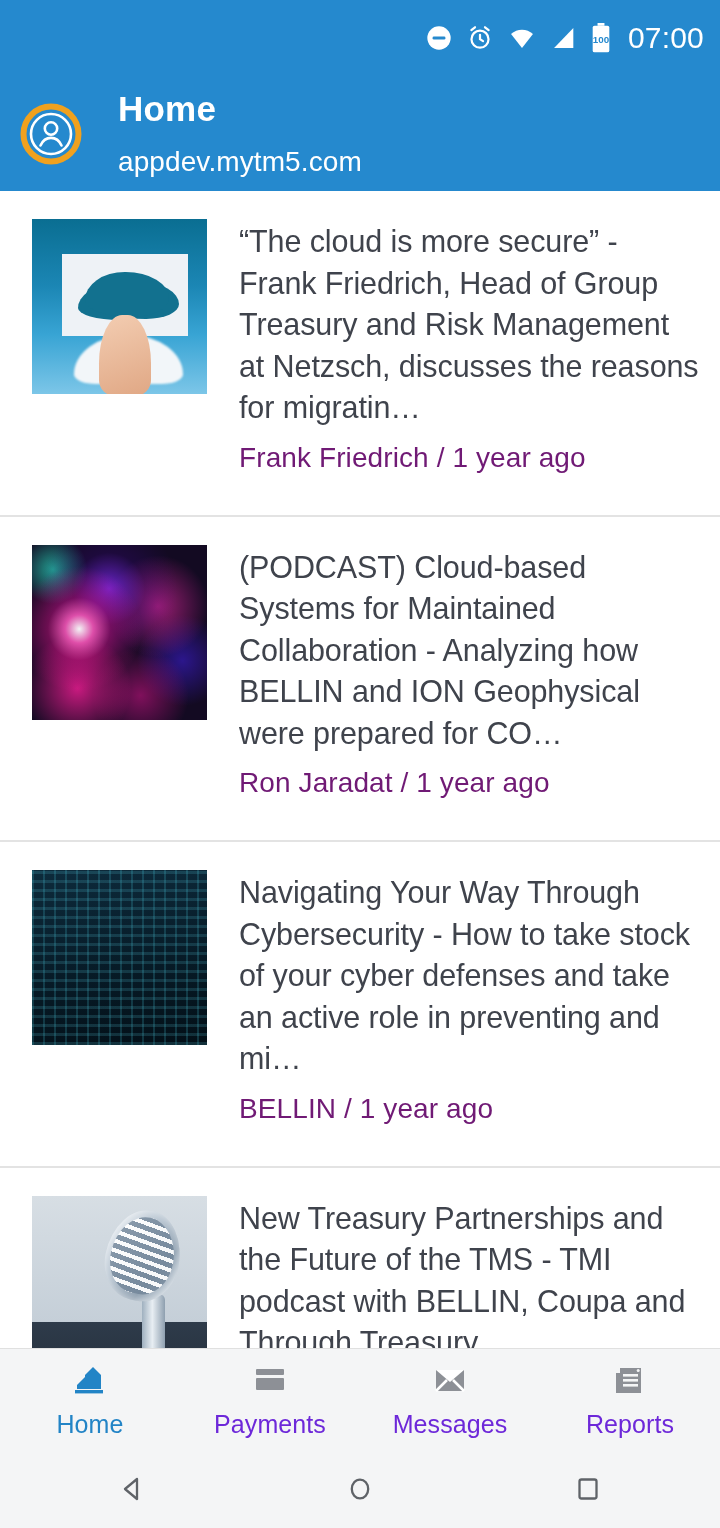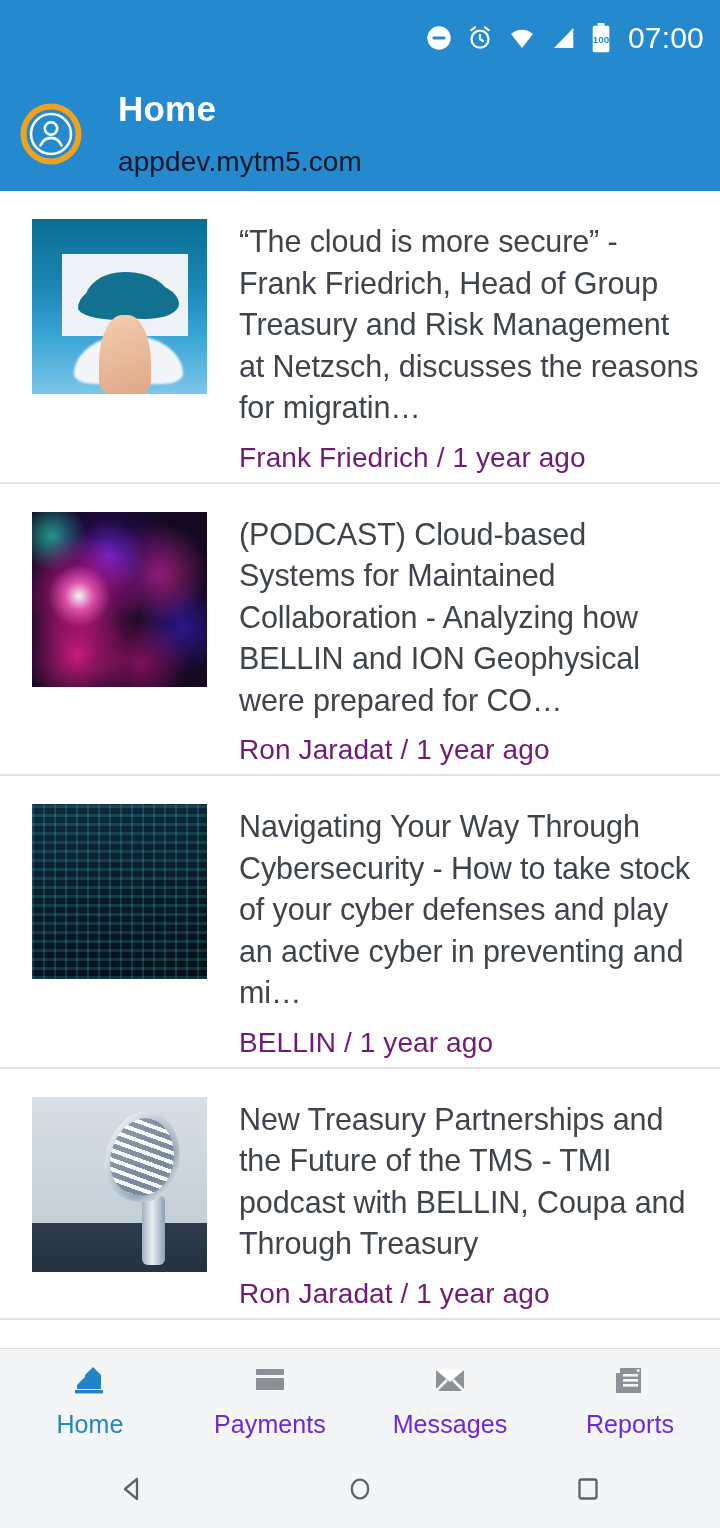--- a/index.html
+++ b/index.html
@@ -28,28 +28,28 @@
     background:#2589ce; height:115px;
     display:flex; align-items:center; padding:0 0 0 20px;
   }
   .avatar { width:62px; height:62px; flex:0 0 62px; position:relative; }
   .titleblock { margin-left:36px; display:flex; flex-direction:column; justify-content:center; }
   .title-main {
     color:#ffffff; font-size:35px; font-weight:bold; line-height:42px;
     letter-spacing:0.2px;
   }
   .title-sub {
-    color:#0f172a; font-size:28px; font-weight:normal; line-height:36px;
+    color:#ffffff; font-size:28px; font-weight:normal; line-height:36px;
     letter-spacing:0.1px; margin-top:14px;
   }
 
   
   .feed { position:absolute; top:191px; left:0; right:0; bottom:180px; overflow:hidden; background:#fff; }
   .card {
-    display:flex; padding:28px 20px 6px 32px;
+    display:flex; padding:28px 20px 39px 32px;
     border-bottom:2px solid #e3e3e3;
     background:#fff;
   }
   .card-thumb {
     width:175px; height:175px; flex:0 0 175px;
     position:relative; overflow:hidden; background:#dfe3e6;
   }
   .card-body { margin-left:32px; flex:1 1 auto; min-width:0; padding-top:2px; }
   .card-title {
     color:#3f434c; font-size:30.5px; line-height:41.5px;
@@ -219,21 +219,21 @@
       <div class="card-thumb t-bokeh"></div>
       <div class="card-body">
         <div class="card-title">(PODCAST) Cloud-based Systems for Maintained Collaboration - Analyzing how BELLIN and ION Geophysical were prepared for CO…</div>
         <div class="card-meta">Ron Jaradat / 1 year ago</div>
       </div>
     </div>
 
     <div class="card">
       <div class="card-thumb t-matrix"></div>
       <div class="card-body">
-        <div class="card-title">Navigating Your Way Through Cybersecurity - How to take stock of your cyber defenses and play an active cyber in preventing and mi…</div>
+        <div class="card-title">Navigating Your Way Through Cybersecurity - How to take stock of your cyber defenses and take an active role in preventing and mi…</div>
         <div class="card-meta">BELLIN / 1 year ago</div>
       </div>
     </div>
 
     <div class="card">
       <div class="card-thumb t-mic">
         <div class="mic-stem"></div>
           <div class="mic-head"></div>
           <div class="mic-grill"></div>
       </div>

